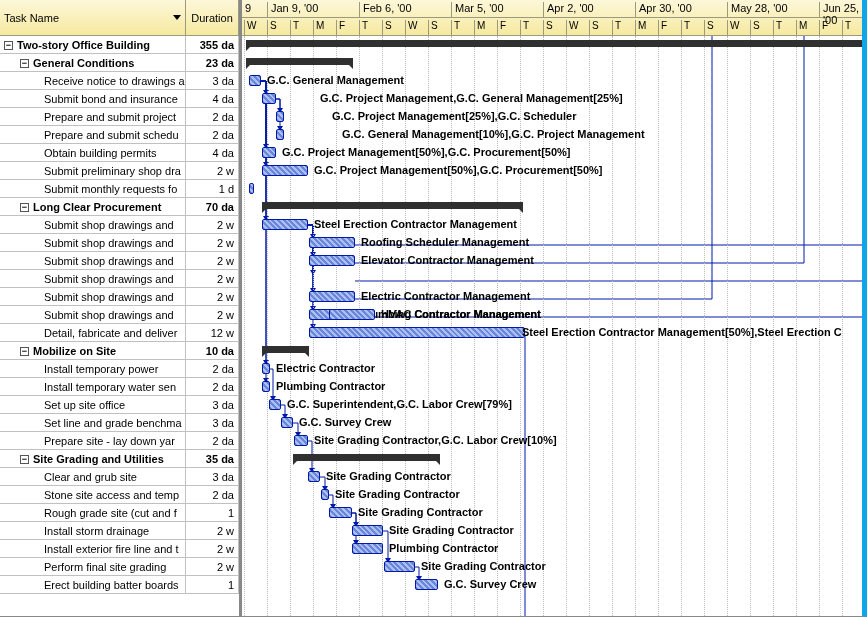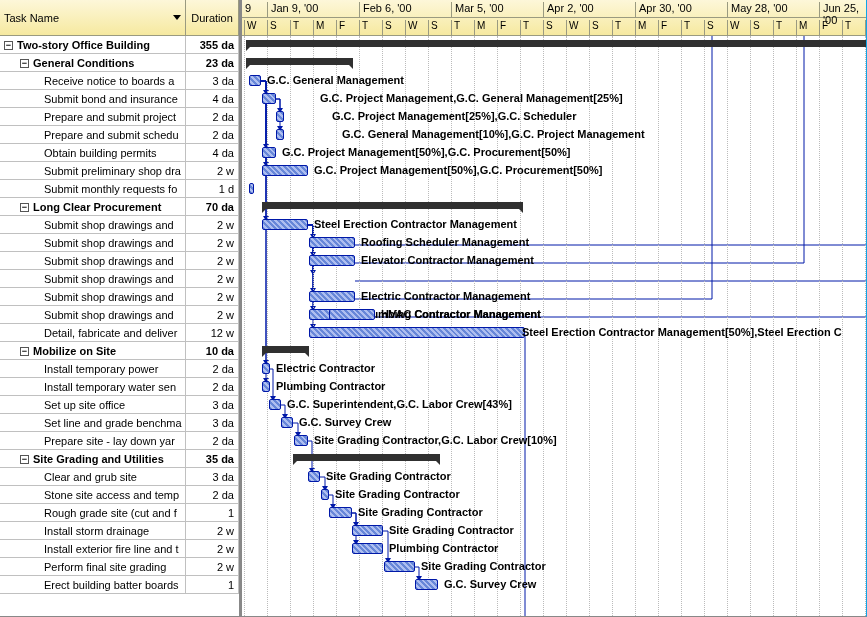--- a/index.html
+++ b/index.html
@@ -7,21 +7,21 @@
     margin: 0;
     font-family: Tahoma, Arial, sans-serif;
     font-size: 11px;
     background: #fff;
     overflow: hidden;
   }
   .container {
     display: flex;
     width: 867px;
     height: 617px;
-    border-right: 1px solid #0ea5e9;
+    border-right: 5px solid #0ea5e9;
     border-bottom: 1px solid #888;
   }
   
   .grid {
     width: 242px;
     flex: 0 0 242px;
     border-right: 3px solid #888;
     display: flex;
     flex-direction: column;
   }
@@ -223,21 +223,21 @@
         </div>
         <div class="row">
           <div class="cell task l1">
             <span class="outline">−</span>
             <span>General Conditions</span>
           </div>
           <div class="cell dur bold">23 da</div>
         </div>
         <div class="row">
           <div class="cell task l2">
-            <span>Receive notice to boards a</span>
+            <span>Receive notice to drawings a</span>
           </div>
           <div class="cell dur">3 da</div>
         </div>
         <div class="row">
           <div class="cell task l2">
             <span>Submit bond and insurance</span>
           </div>
           <div class="cell dur">4 da</div>
         </div>
         <div class="row">
@@ -606,21 +606,21 @@
         <div class="grow" style="top: 324px;">
           <div class="bar" style="left: 20px; width: 8px;"></div>
           <div class="label" style="left: 34px;">Electric Contractor</div>
         </div>
         <div class="grow" style="top: 342px;">
           <div class="bar" style="left: 20px; width: 8px;"></div>
           <div class="label" style="left: 34px;">Plumbing Contractor</div>
         </div>
         <div class="grow" style="top: 360px;">
           <div class="bar" style="left: 27px; width: 12px;"></div>
-          <div class="label" style="left: 45px;">G.C. Superintendent,G.C. Labor Crew[43%]</div>
+          <div class="label" style="left: 45px;">G.C. Superintendent,G.C. Labor Crew[79%]</div>
         </div>
         <div class="grow" style="top: 378px;">
           <div class="bar" style="left: 39px; width: 12px;"></div>
           <div class="label" style="left: 57px;">G.C. Survey Crew</div>
         </div>
         <div class="grow" style="top: 396px;">
           <div class="bar" style="left: 52px; width: 14px;"></div>
           <div class="label" style="left: 72px;">Site Grading Contractor,G.C. Labor Crew[10%]</div>
         </div>
         <div class="grow" style="top: 414px;">

